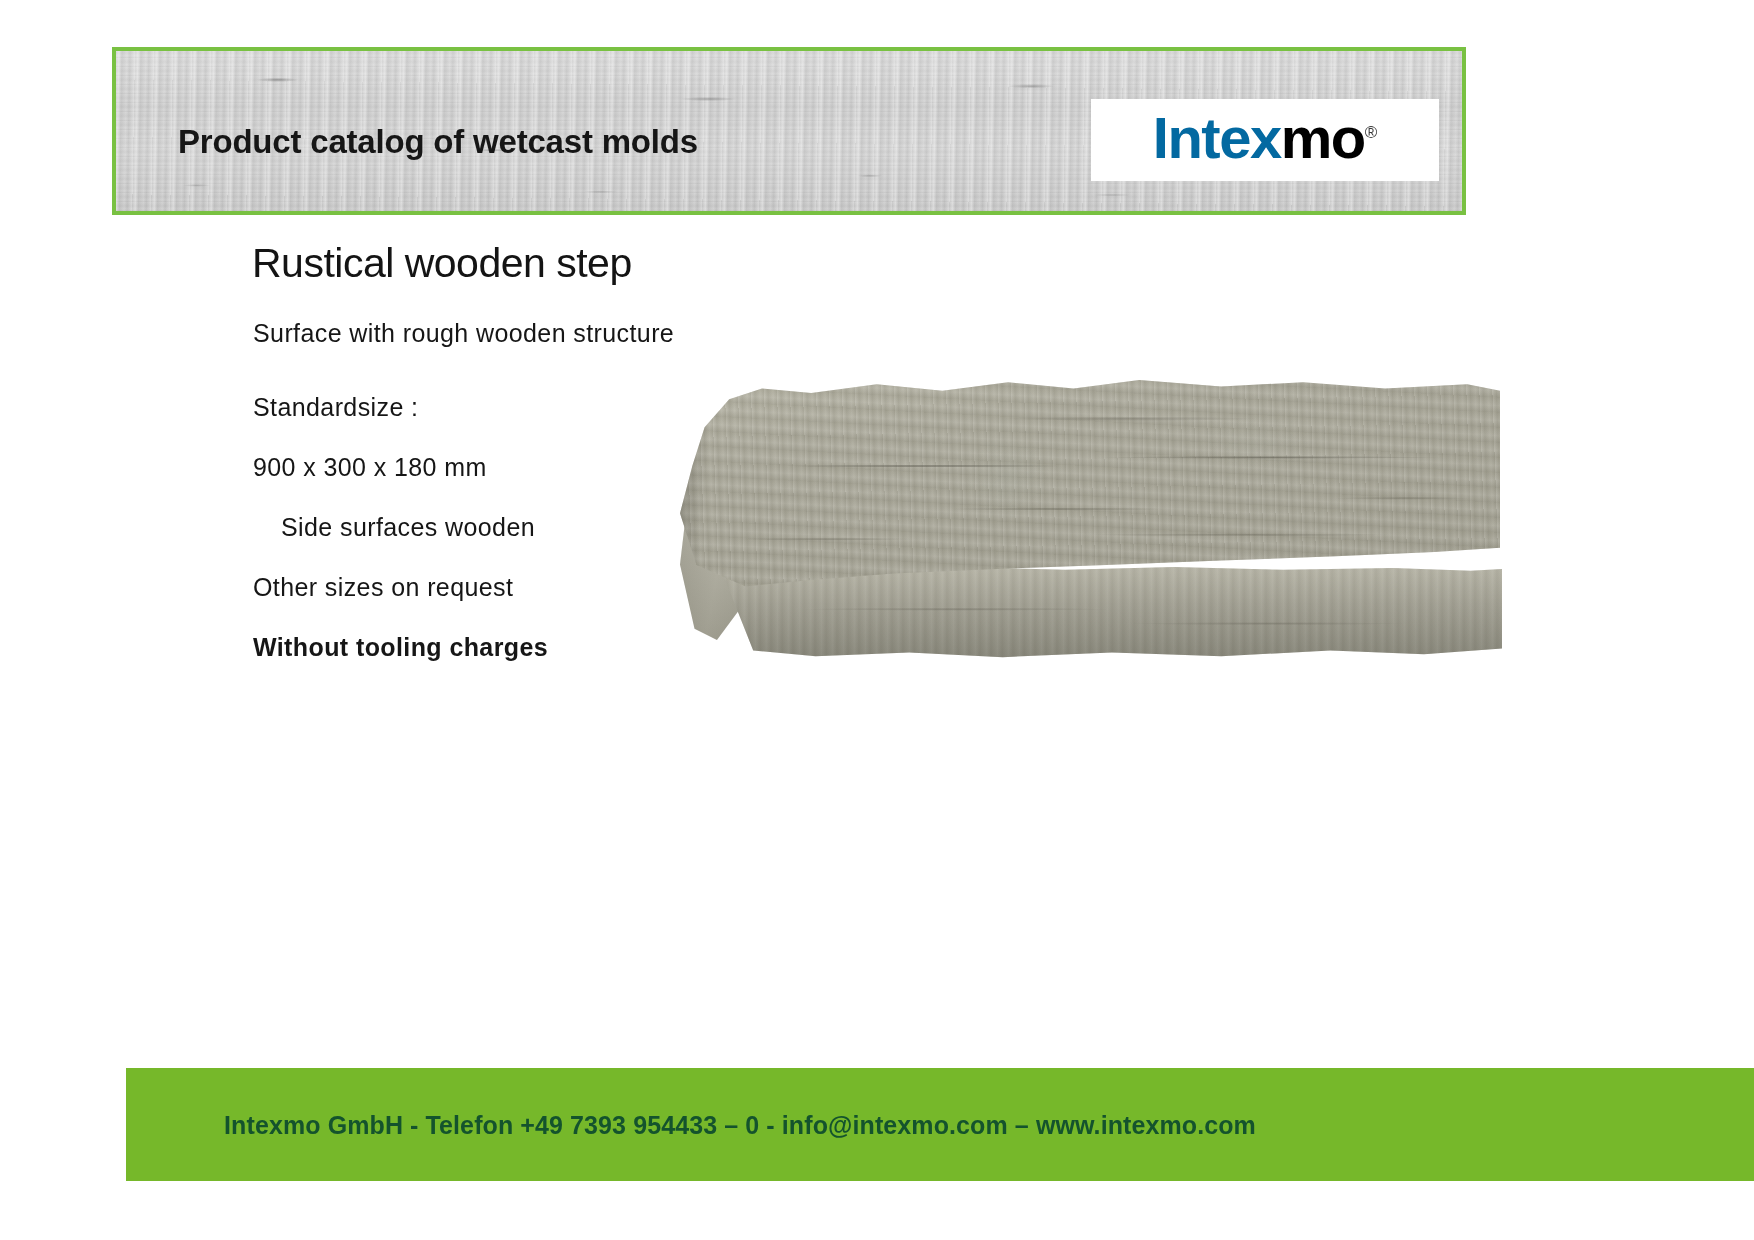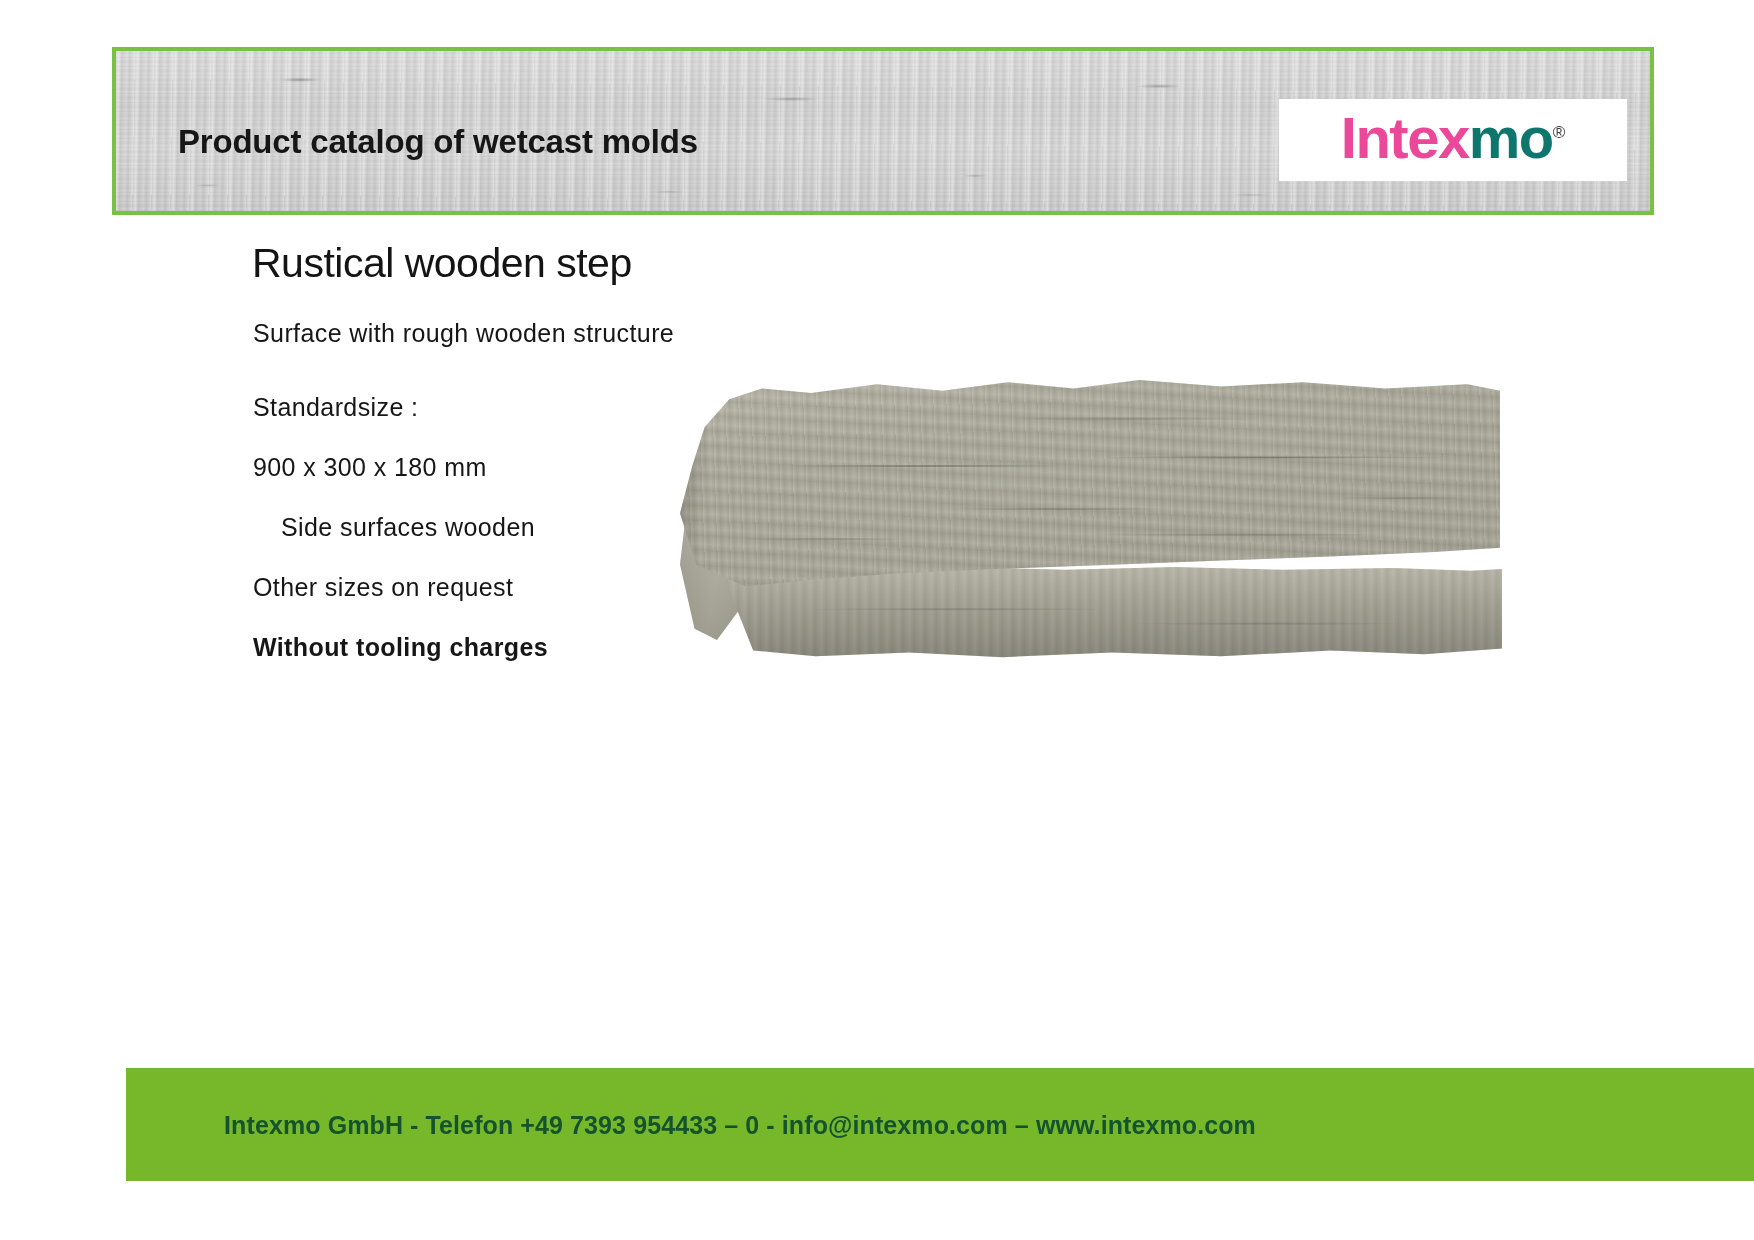--- a/index.html
+++ b/index.html
@@ -21,21 +21,21 @@
     position: absolute;
     inset: 0;
     background: #ffffff;
   }
 
   
   .header-band {
     position: absolute;
     left: 112px;
     top: 47px;
-    width: 1542px;
+    width: 1354px;
     height: 168px;
     border: 4px solid #79c142;
     box-sizing: border-box;
     background: #d2d2d2;
     overflow: hidden;
   }
   .header-texture {
     position: absolute;
     inset: 0;
     background:
@@ -93,22 +93,22 @@
     justify-content: center;
   }
   .logo-text {
     font-size: 58px;
     font-weight: bold;
     letter-spacing: -1.5px;
     line-height: 1;
     position: relative;
     top: -2px;
   }
-  .logo-dark { color: #ec4899; }
-  .logo-green { color: #0f766e; }
+  .logo-dark { color: #0369a1; }
+  .logo-green { color: #000000; }
   .logo-reg {
     font-size: 17px;
     vertical-align: super;
     color: #3a3a3a;
     font-weight: normal;
     letter-spacing: 0;
   }
 
   
   .content {

